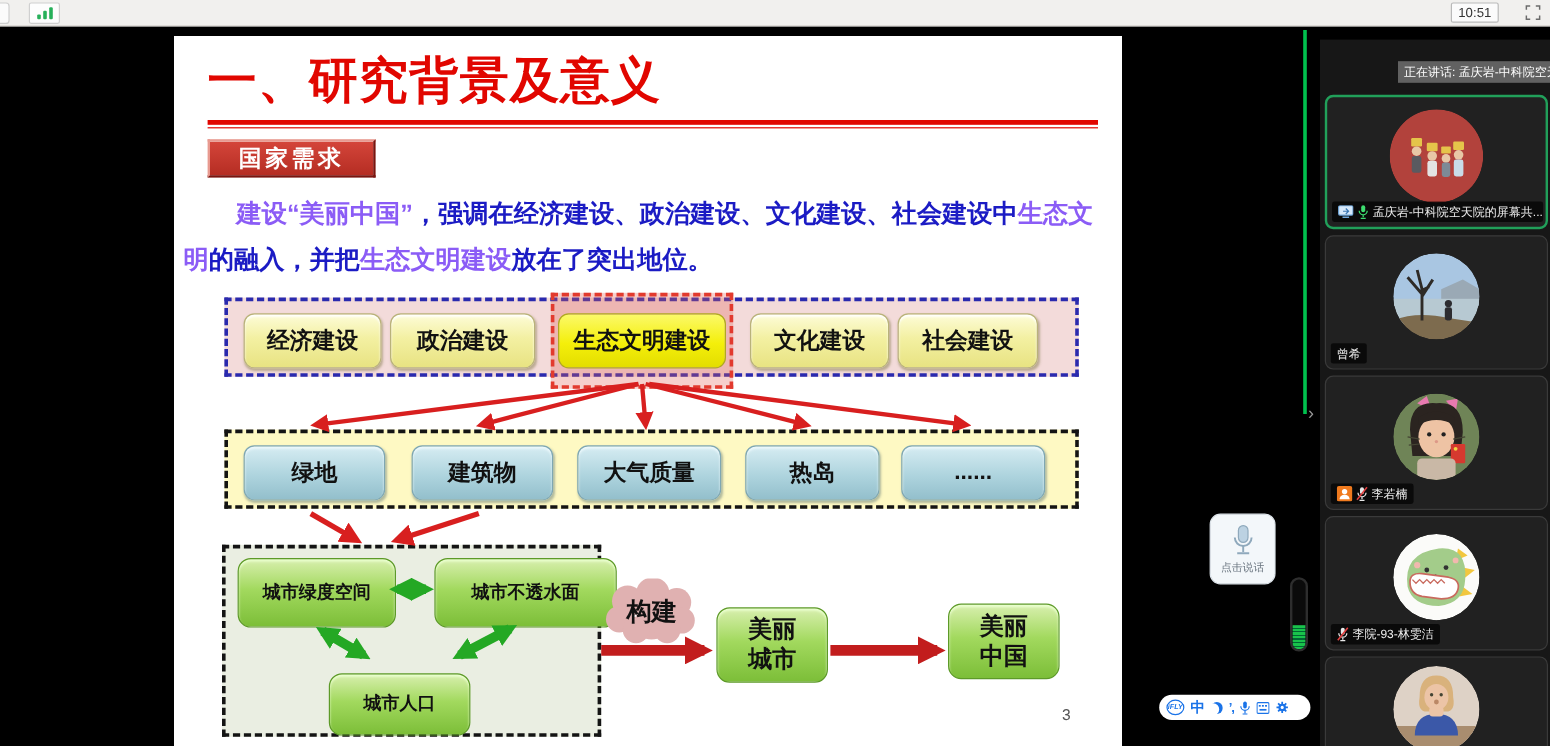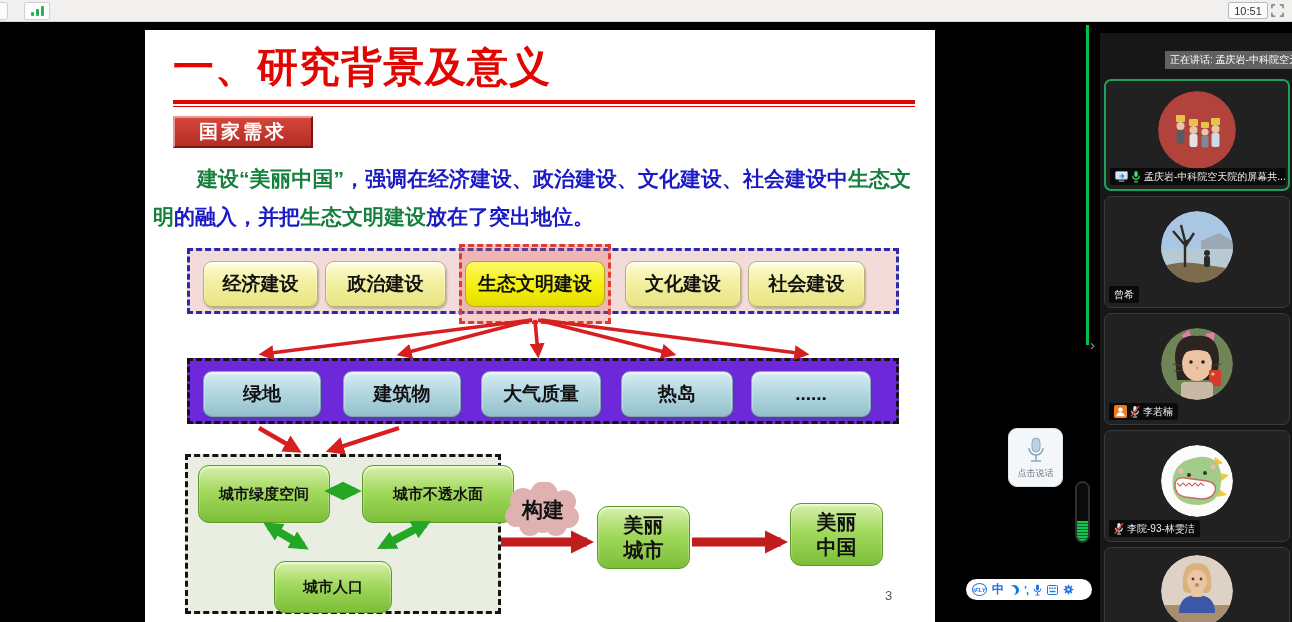--- a/index.html
+++ b/index.html
@@ -9,43 +9,43 @@
 
   
   .titlebar { position:absolute; left:0; top:0; width:1292px; height:22px;
     background:#f1f0ee; border-bottom:1px solid #d9d6d2; display:flex; align-items:center; }
   .edge-btn { position:absolute; left:-6px; top:2px; width:14px; height:18px;
     background:#fbfbfb; border:1px solid #cfcfcf; border-radius:3px; }
   .signal-btn { position:absolute; left:24px; top:2px; width:26px; height:18px;
     background:#fdfdfd; border:1px solid #d0d0d0; border-radius:2px;
     display:flex; align-items:flex-end; justify-content:center; gap:2px; padding-bottom:3px; }
   .signal-btn i { display:block; width:3px; background:#27b05a; border-radius:1px; }
-  .titlebar-right { position:absolute; right:6px; top:2px; display:flex; align-items:flex-start; gap:0; }
+  .titlebar-right { position:absolute; right:6px; top:2px; display:flex; align-items:flex-start; gap:19px; }
   .time-box { min-width:40px; height:17px; background:#fbfbfb; border:1px solid #b9b9b9;
     border-radius:2px; font-size:11px; color:#333; display:flex; align-items:center; justify-content:center; }
   .fs-btn { width:18px; height:17px; display:flex; align-items:center; justify-content:center; }
 
   
   .slide { position:absolute; left:145px; top:30px; width:790px; height:592px; background:#fff; }
   .slide-title { position:absolute; left:28px; top:10px; font-size:41px; font-weight:bold;
     color:#e10600; letter-spacing:1px; }
   .title-rule { position:absolute; left:28px; top:70px; width:742px; height:7px;
     border-top:4px solid #e10600; border-bottom:1px solid #e10600; }
   .section-chip { position:absolute; left:28px; top:86px; width:140px; height:32px;
     background:linear-gradient(#d4453a,#b52d23);
     border:2px solid; border-color:#e89a90 #7a150f #7a150f #e89a90;
     color:#fff; font-size:19px; font-weight:bold; letter-spacing:3px;
     display:flex; align-items:center; justify-content:center; }
   .para { position:absolute; left:8px; top:130px; width:778px; font-size:21px; font-weight:bold;
     line-height:1.8; text-indent:2.1em; }
-  .seg-red { color:#15803d; } .seg-blue { color:#1b1bc4; }
+  .seg-red { color:#8b5cf6; } .seg-blue { color:#1b1bc4; }
 
   .row { position:absolute; left:42px; width:712px; height:66px; }
   .row-construct { top:218px; border:3px dashed #2a2aae; background:#f3dbda; }
-  .row-elements { top:328px; border:3px dashed #141414; background:#6d28d9; }
+  .row-elements { top:328px; border:3px dashed #141414; background:#fef9c3; }
   .bx { position:absolute; top:10px; height:46px; display:flex; align-items:center; justify-content:center;
     font-size:19px; font-weight:bold; color:#111; border-radius:9px; }
   .bx-yellow { background:linear-gradient(#fdfcd8 0%,#f3f0a2 45%,#e8e382 100%);
     border:1px solid #b9b27a; box-shadow:inset 0 2px 2px #fff, 1px 2px 2px rgba(120,110,60,.45); }
   .bx-hot { background:linear-gradient(#fbf96a 0%,#f4ef0a 55%,#e3dd00 100%);
     border:1px solid #b0a820; }
   .bx-blue { background:linear-gradient(#d6ecf2 0%,#aed4de 55%,#93bfcc 100%);
     border:1px solid #7fa7b2; box-shadow:inset 0 2px 2px #eef9fc, 1px 2px 2px rgba(60,90,100,.4); }
   .hl-frame { position:absolute; left:269px; top:-7px; width:152px; height:80px;
     border:3px dashed #e23a2e; background:rgba(225,95,85,.30);

